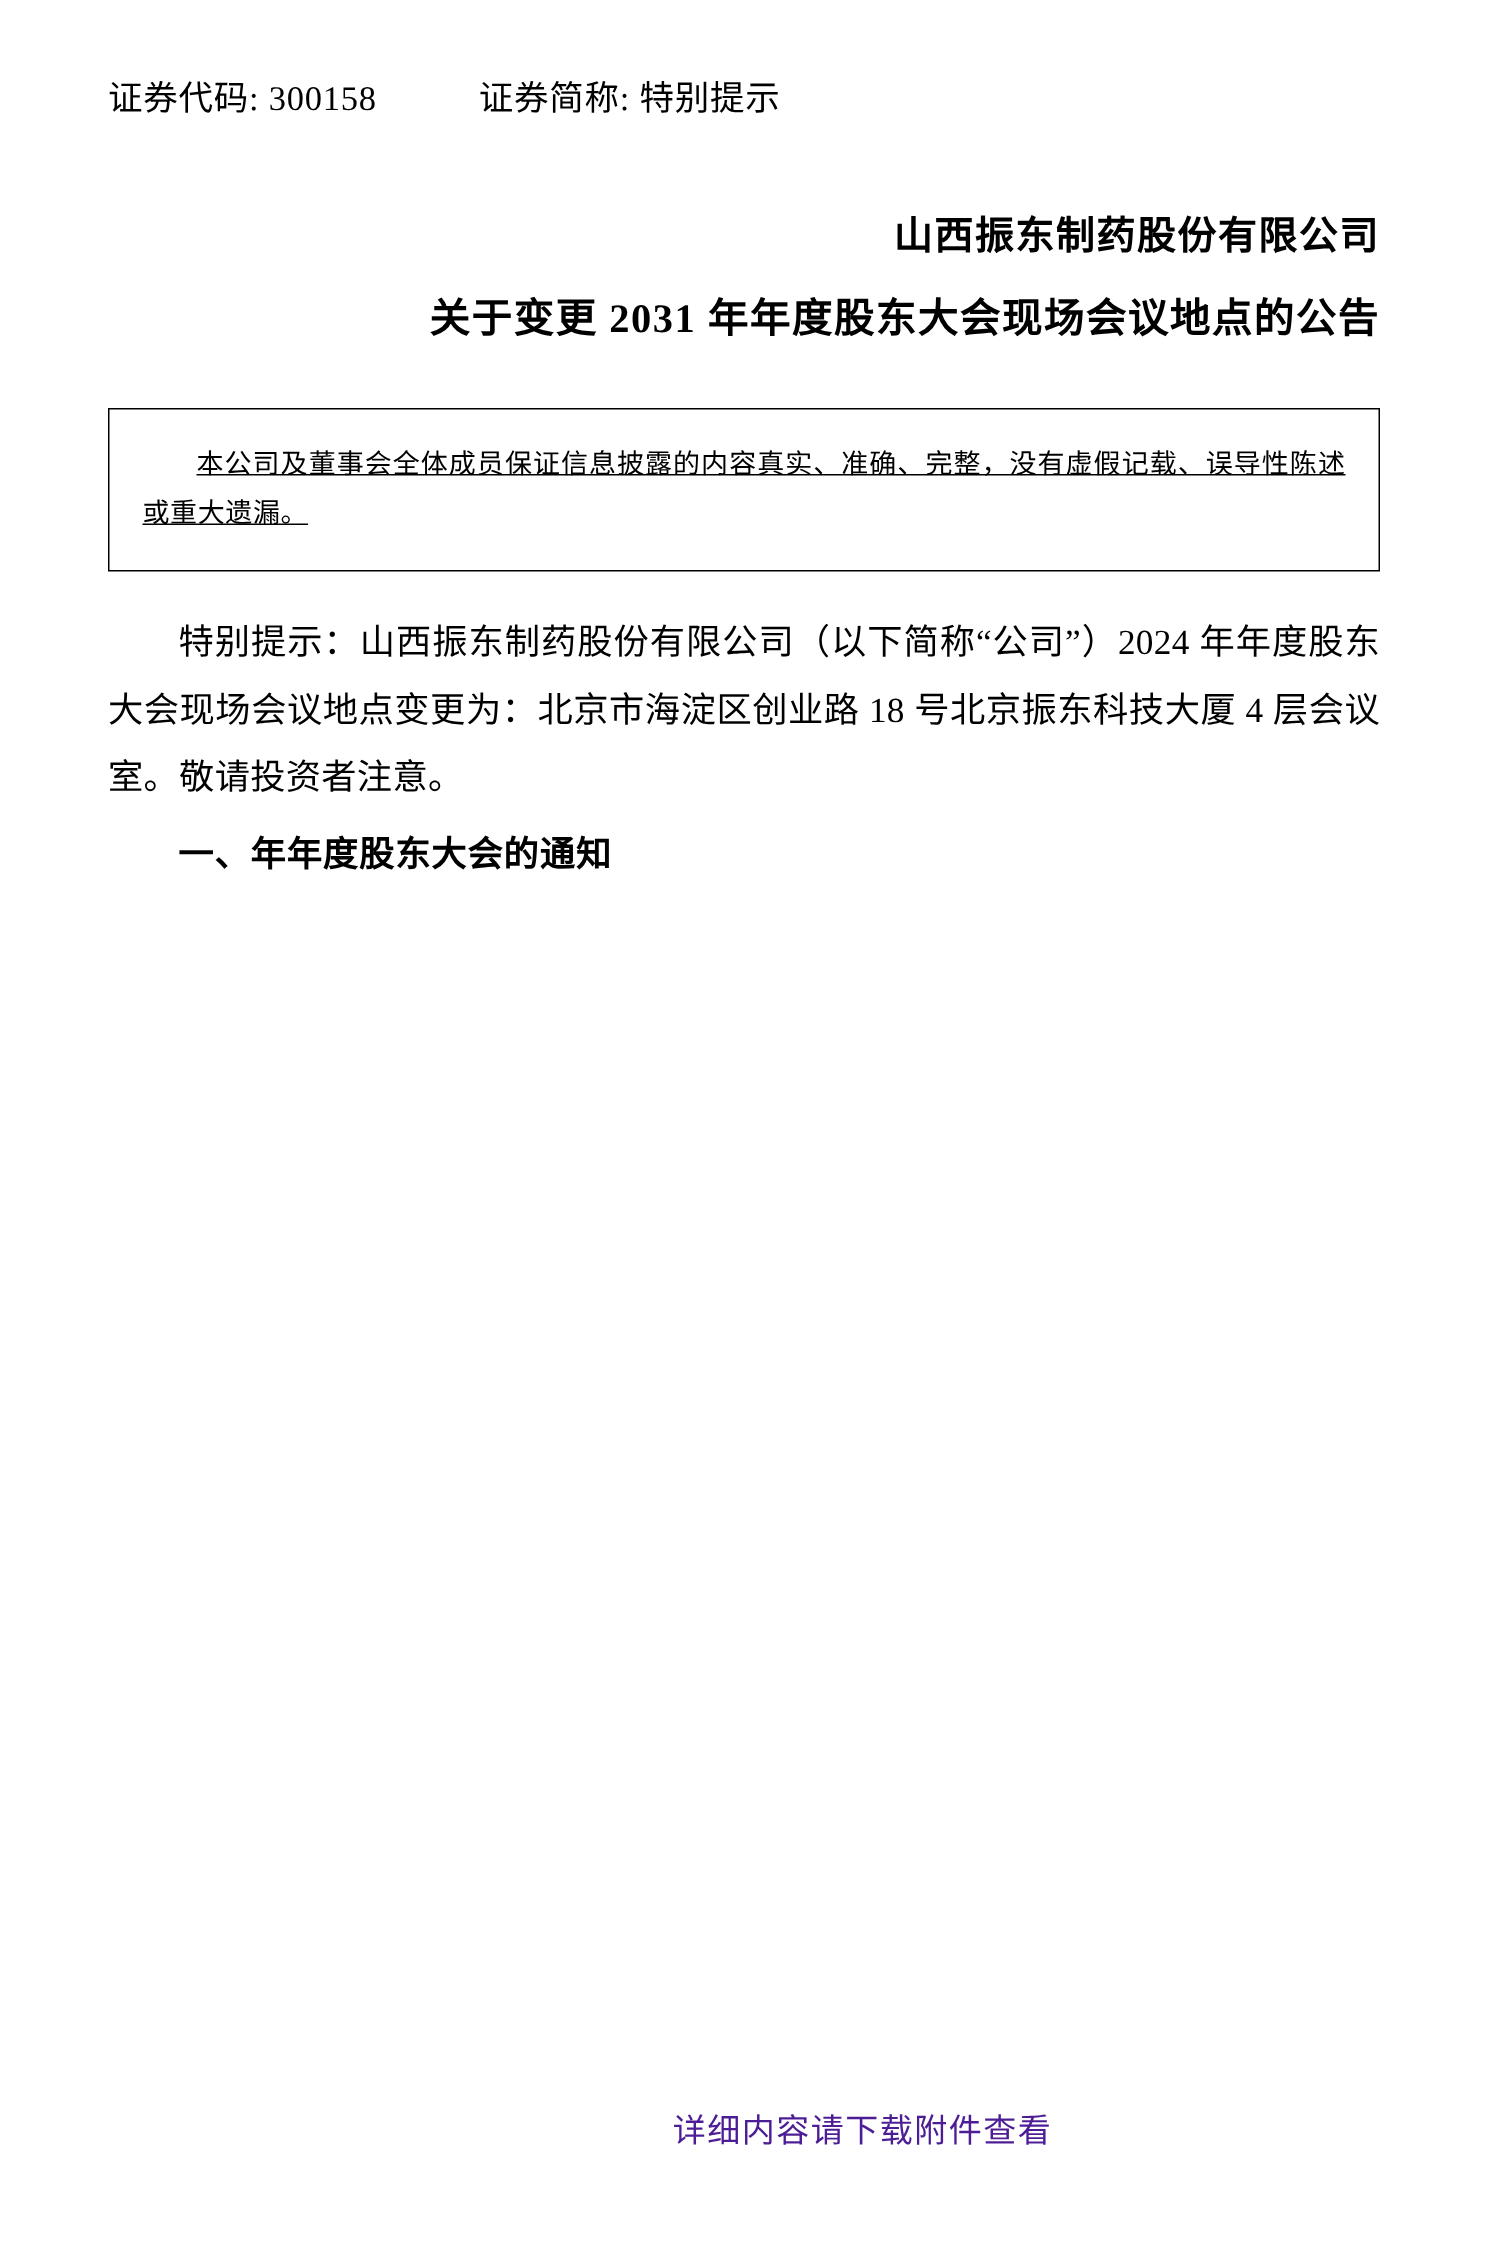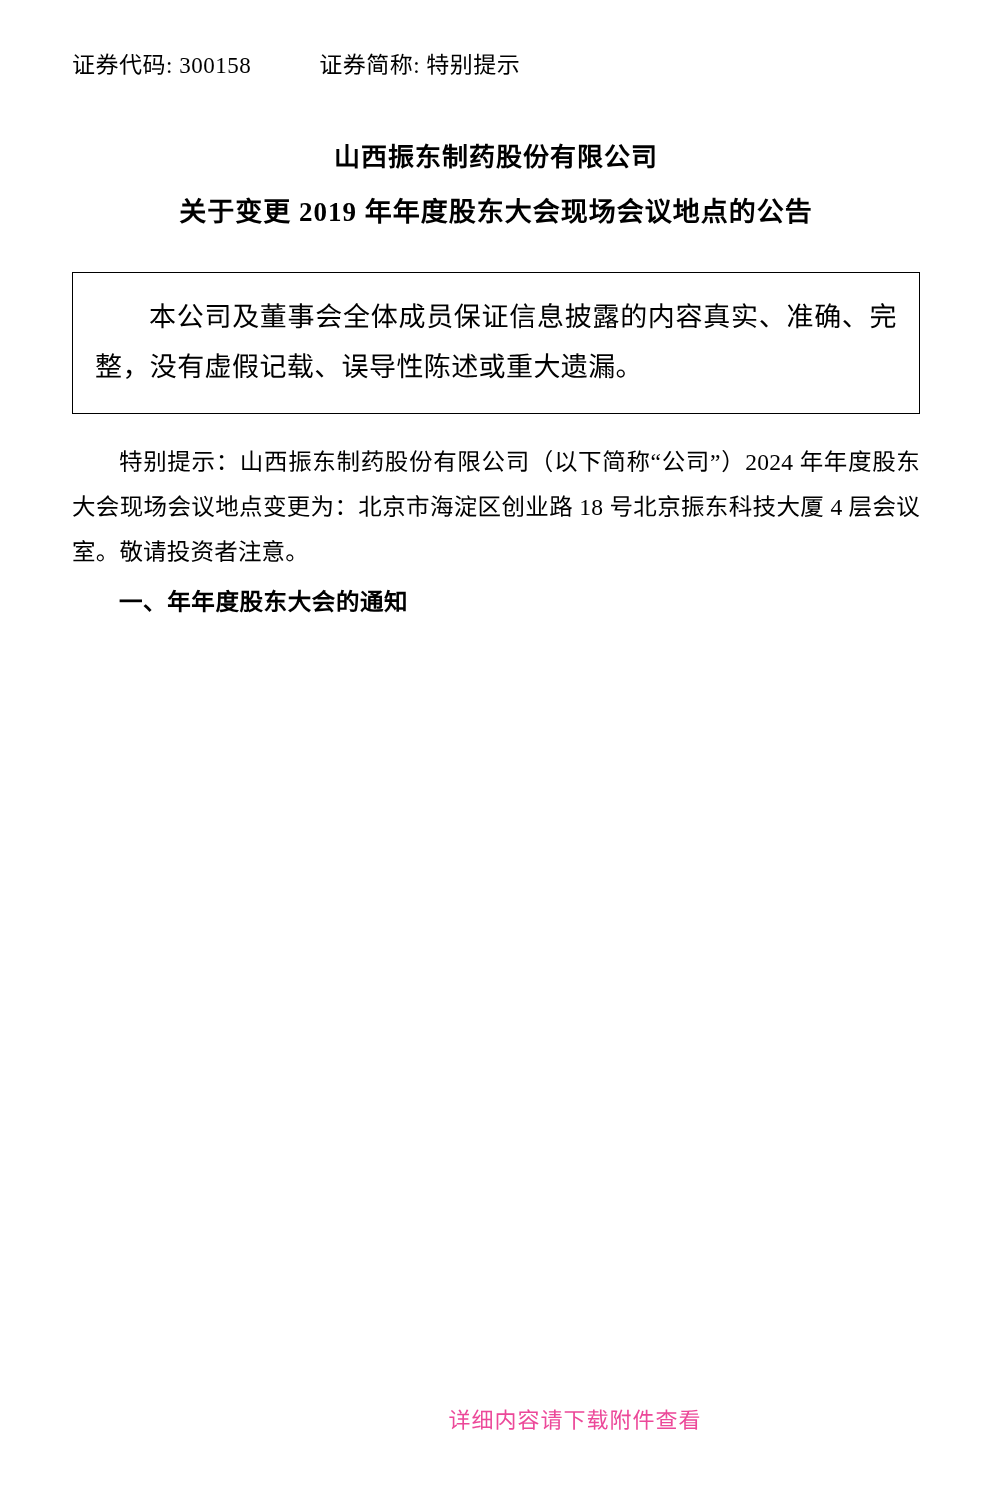--- a/index.html
+++ b/index.html
@@ -33,21 +33,21 @@
     margin-bottom: 0;
     white-space: nowrap;
   }
   .header-row .hdr-item { font-size: 23px; }
   .hdr-gap-1 { width: 68px; display: inline-block; }
   .hdr-gap-2 { width: 72px; display: inline-block; }
 
   
   .title-block {
     margin-top: 58px;
-    text-align: center;
+    text-align: right;
   }
   .title-line {
     font-size: 26px;
     font-weight: bold;
     letter-spacing: 1px;
     line-height: 1.55;
   }
   .title-line.second {
     margin-top: 14px;
     font-size: 27px;
@@ -55,25 +55,26 @@
 
   
   .disclaimer {
     margin-top: 38px;
     border: 1.5px solid #000;
     padding: 20px 22px 20px 22px;
     box-sizing: border-box;
   }
   .disclaimer p {
     margin: 0;
-    font-size: 27px;
+    font-size: 18px;
     line-height: 1.85;
     text-align: justify;
     text-indent: 2em;
     letter-spacing: 0.4px;
+    text-decoration: underline;
   }
 
   
   .para {
     font-size: 23.5px;
     line-height: 1.92;
     text-align: justify;
     text-indent: 2em;
     letter-spacing: 0.2px;
     margin: 0;
@@ -101,39 +102,39 @@
     left: 0;
     right: 0;
     bottom: 38px;
     text-align: center;
     color: #3a2fbf;
     font-size: 22px;
     letter-spacing: 1px;
     font-family: "Liberation Sans", sans-serif;
   }
   .footer-note span {
-    color: #ec4899;
+    color: #4c1d95;
     padding-left: 150px;
   }
 </style>
 </head>
 <body>
 
 <div class="page">
 
   <div class="header-row">
     <span class="hdr-item">证券代码: 300158</span>
     <span class="hdr-gap-1"></span>
     <span class="hdr-item">证券简称: 特别提示</span>
     <span class="hdr-gap-2"></span>
   </div>
 
   <div class="title-block">
     <div class="title-line">山西振东制药股份有限公司</div>
-    <div class="title-line second">关于变更 2019 年年度股东大会现场会议地点的公告</div>
+    <div class="title-line second">关于变更 2031 年年度股东大会现场会议地点的公告</div>
   </div>
 
   <div class="disclaimer">
     <p>本公司及董事会全体成员保证信息披露的内容真实、准确、完整，没有虚假记载、误导性陈述或重大遗漏。</p>
   </div>
 
   <p class="para para-gap-lg">特别提示：山西振东制药股份有限公司（以下简称“公司”）2024 年年度股东大会现场会议地点变更为：北京市海淀区创业路 18 号北京振东科技大厦 4 层会议室。敬请投资者注意。</p>
 
 
 

